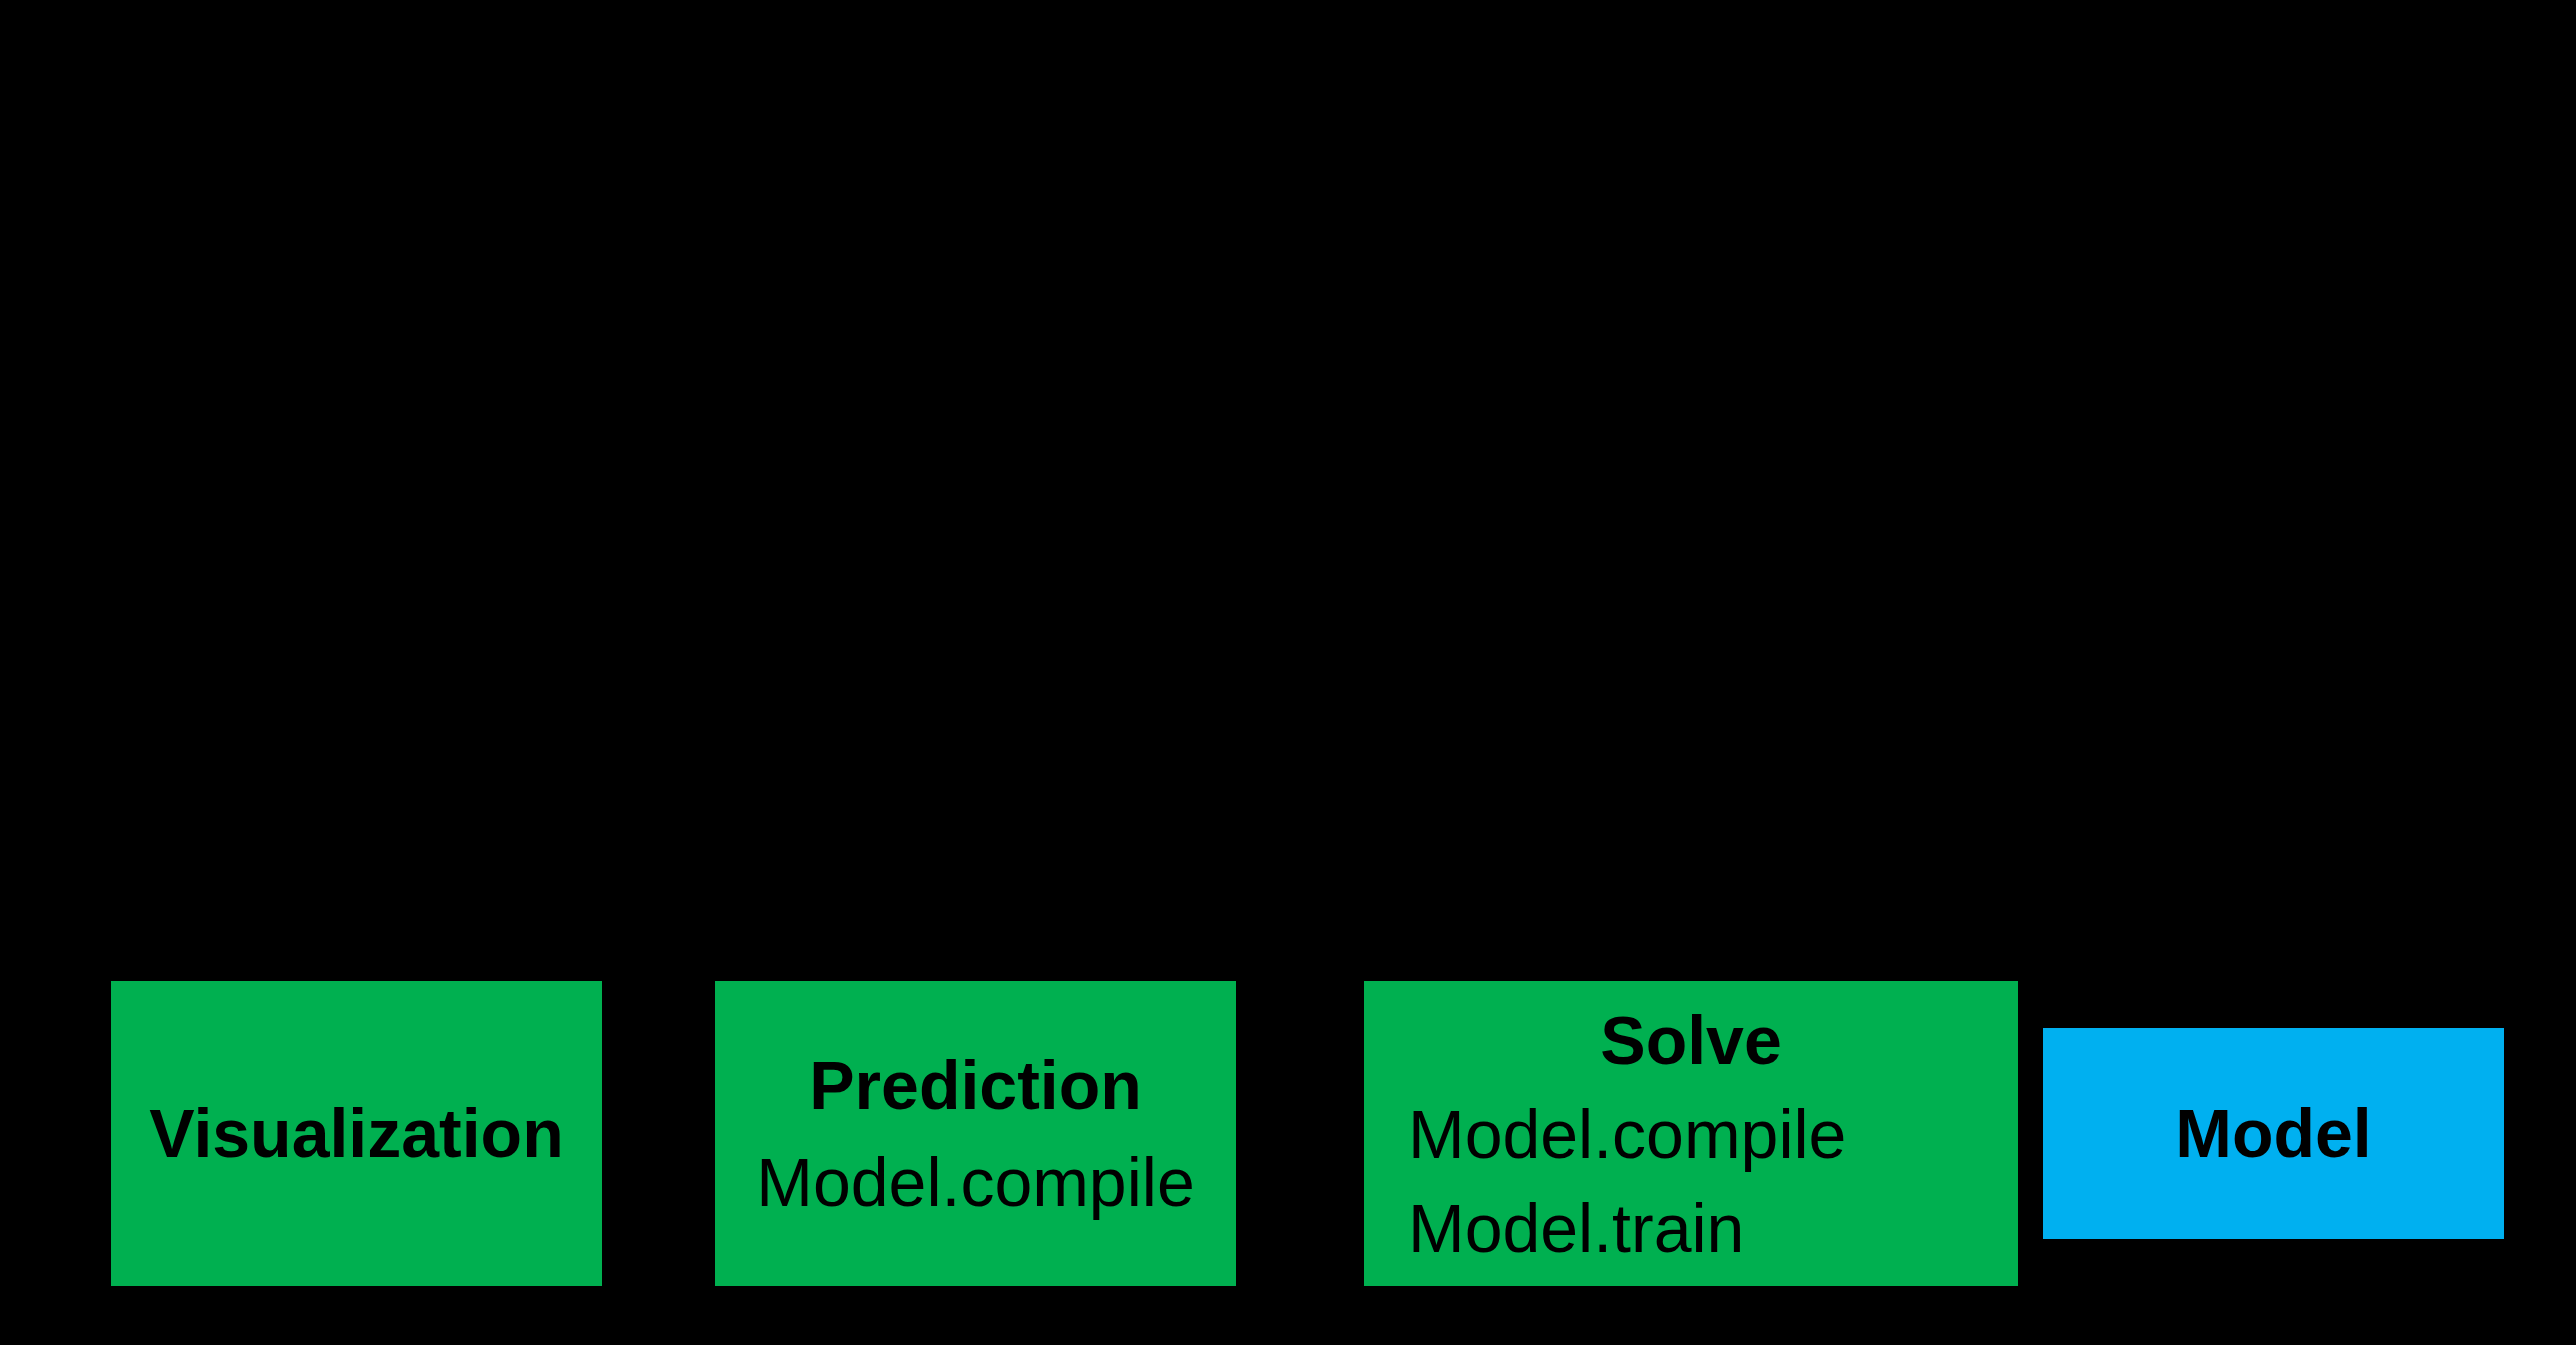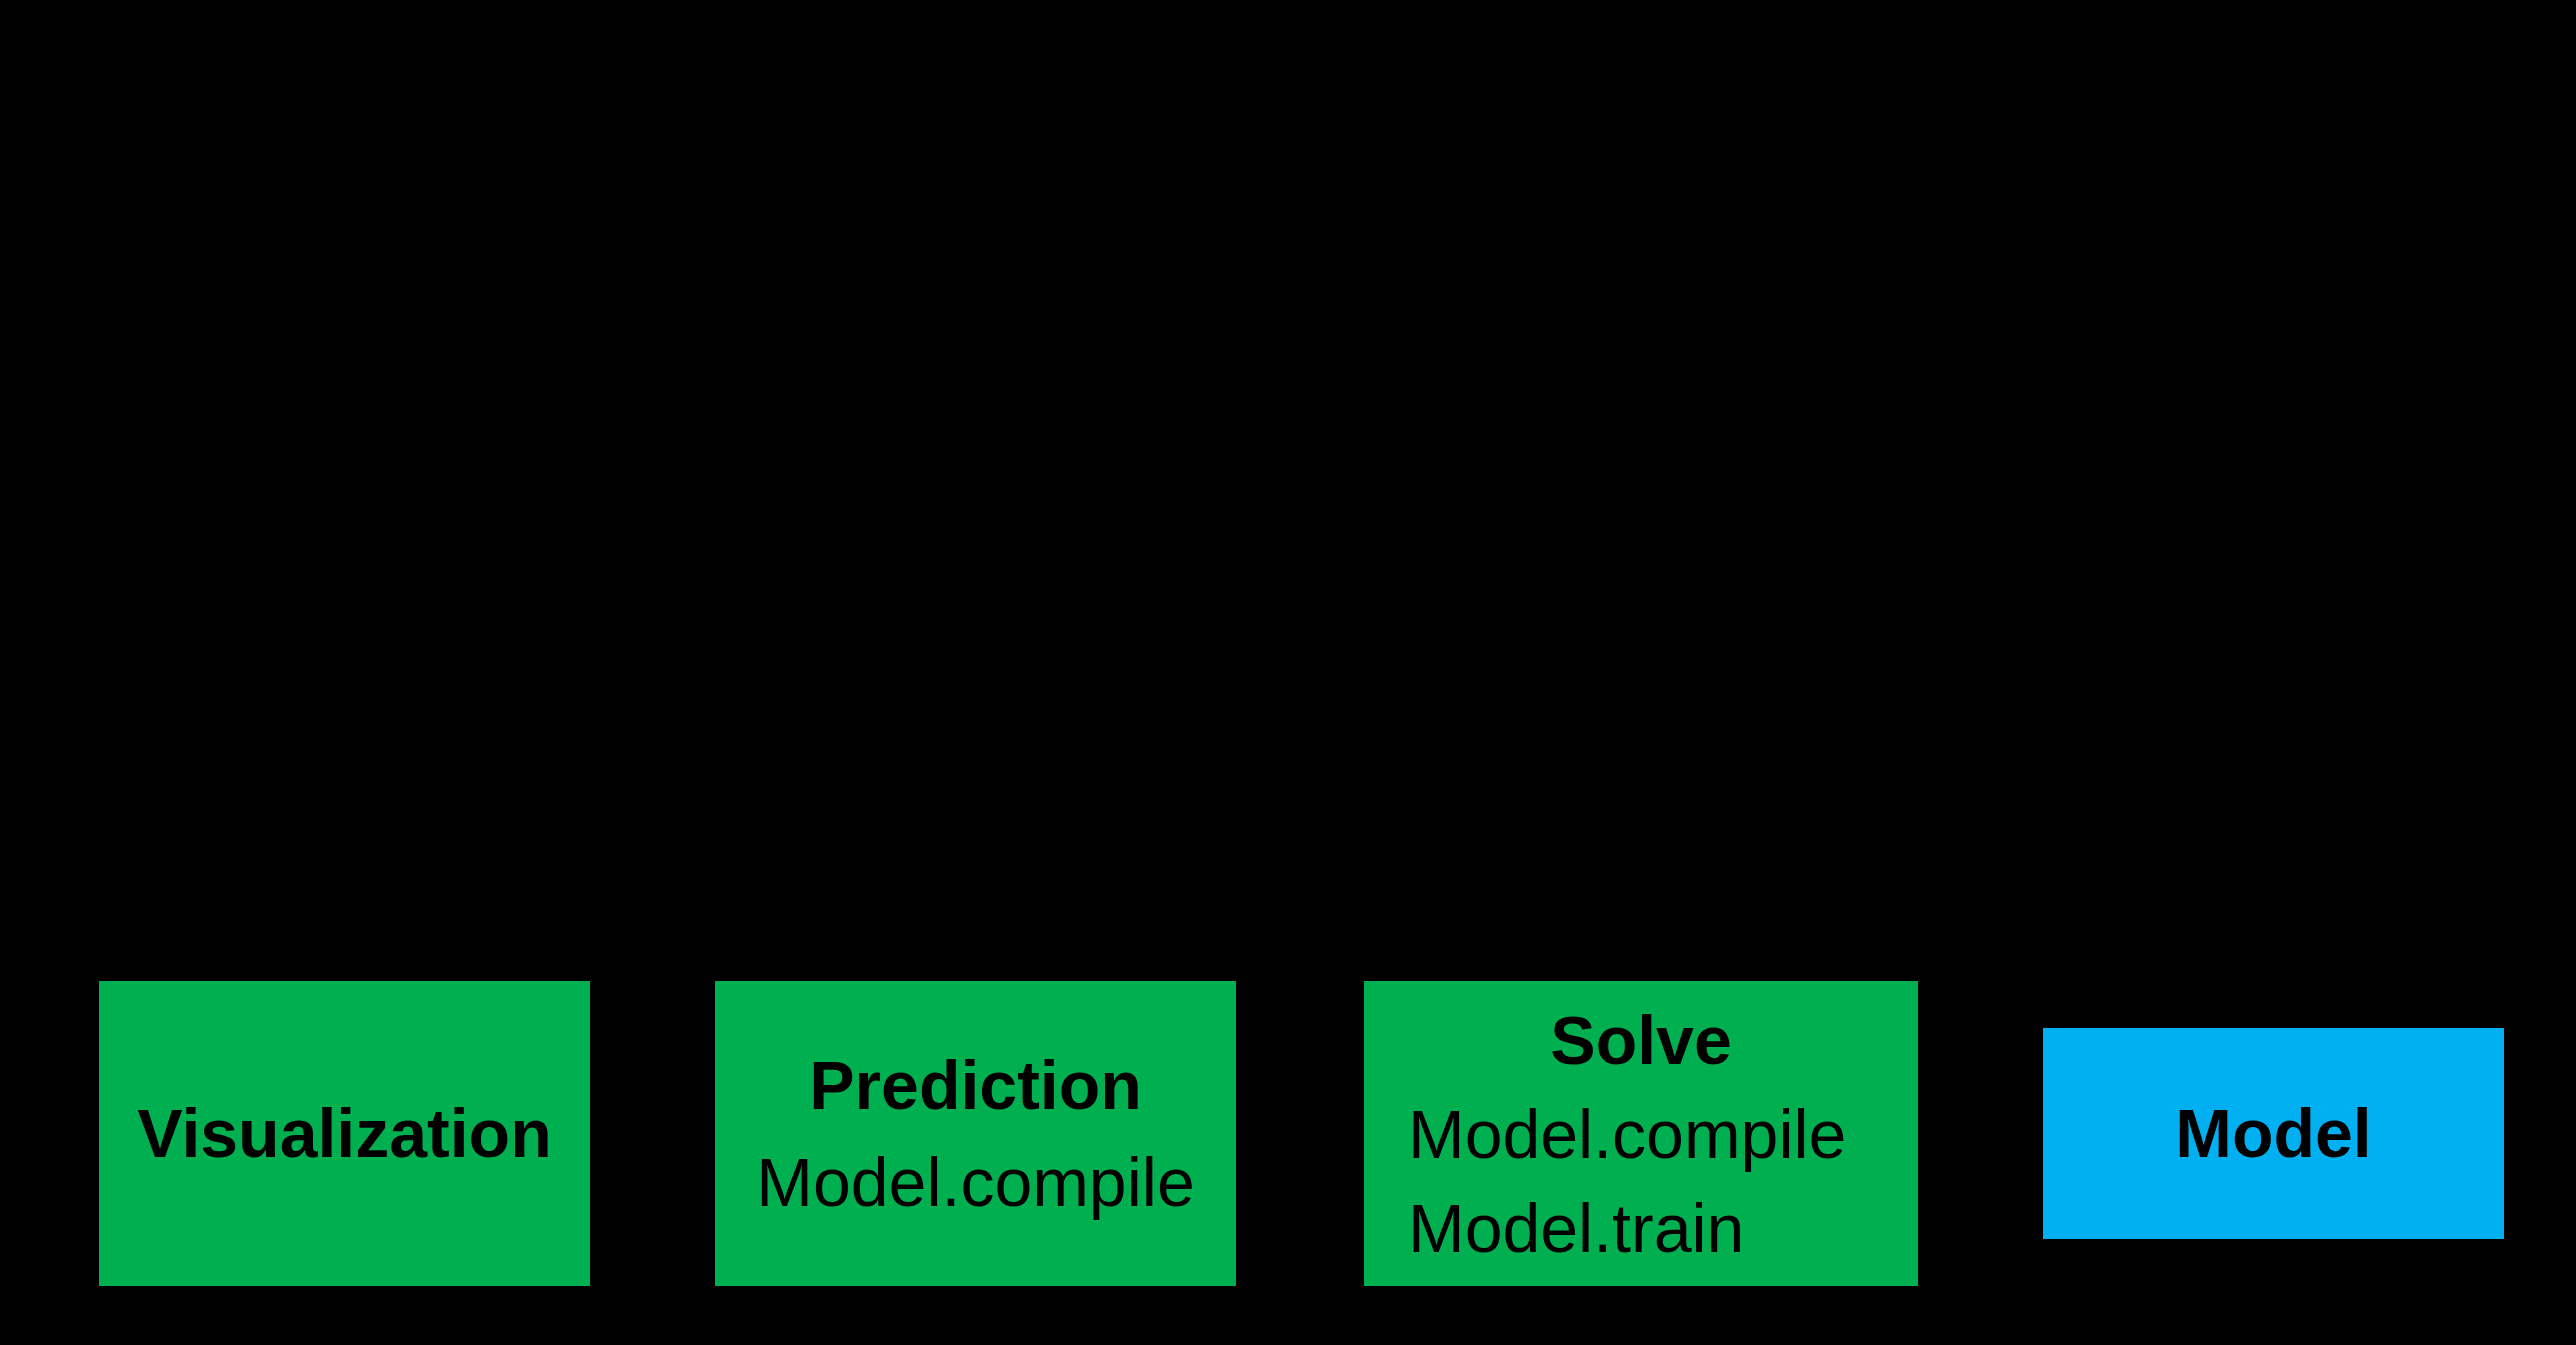--- a/index.html
+++ b/index.html
@@ -30,23 +30,23 @@
   .box.blue  { background: #00B0F0; text-align: right; }
   .box .title {
     font-weight: 700;
     white-space: nowrap;
   }
   .box .line {
     font-weight: 400;
     white-space: nowrap;
   }
   
-  .box-visualization { left: 99px;  top: 981px; width: 491px; height: 305px; }
+  .box-visualization { left: 111px;  top: 981px; width: 491px; height: 305px; }
   .box-prediction    { left: 715px;  top: 981px; width: 521px; height: 305px; }
-  .box-solve         { left: 1364px; top: 981px; width: 554px; height: 305px; line-height: 94px; }
+  .box-solve         { left: 1364px; top: 981px; width: 654px; height: 305px; line-height: 94px; }
   .box-model         { left: 2043px; top: 1028px; width: 461px; height: 211px; }
   
   .box-solve .line {
     align-self: flex-start;
     padding-left: 44px;
   }
 </style>
 </head>
 <body>
 

